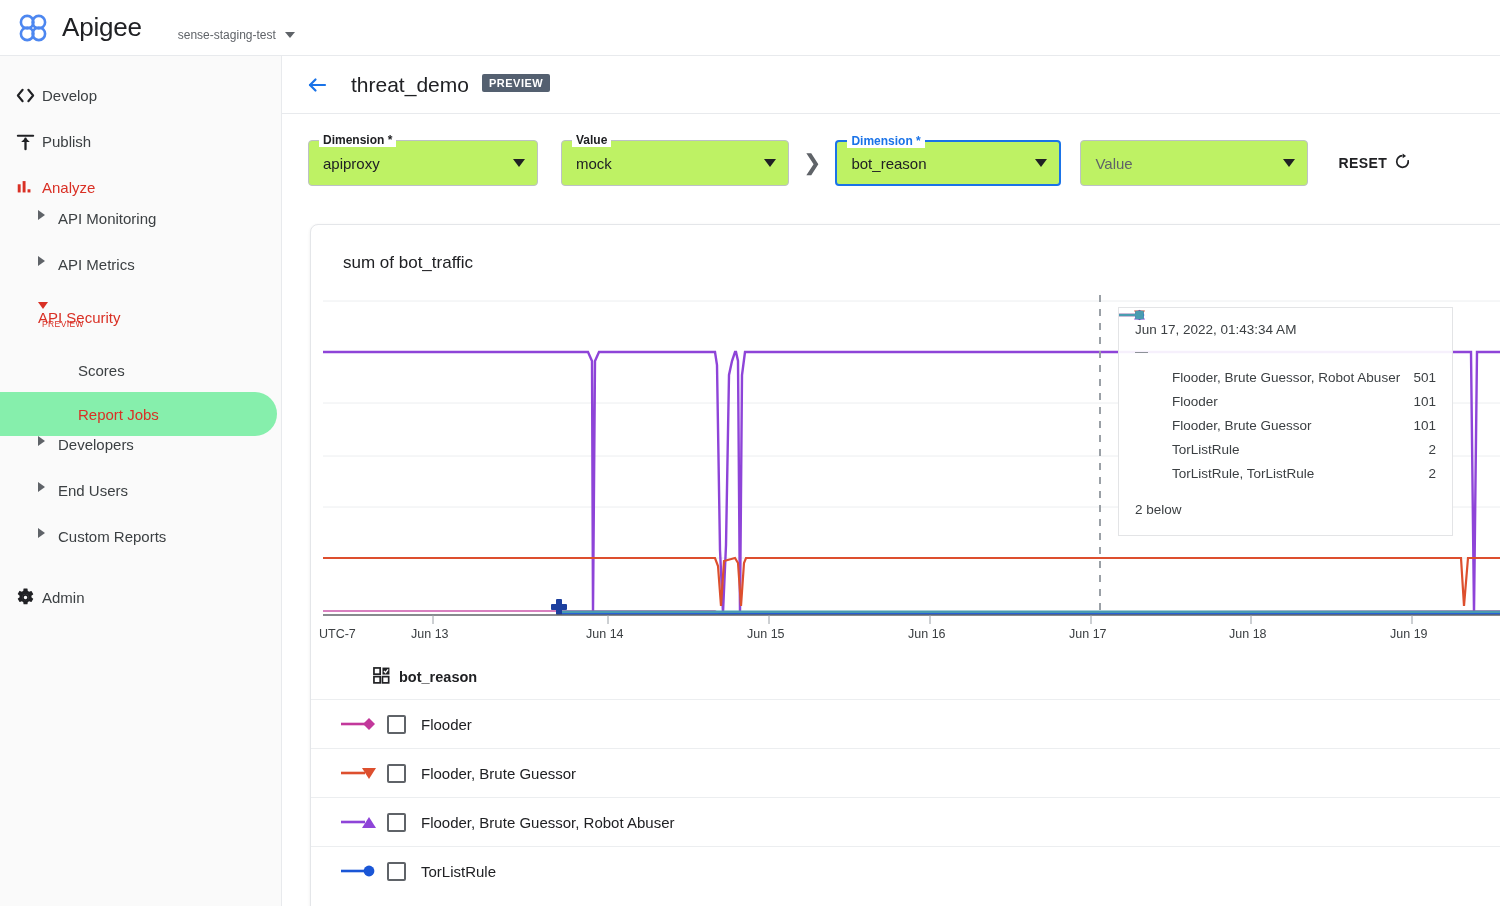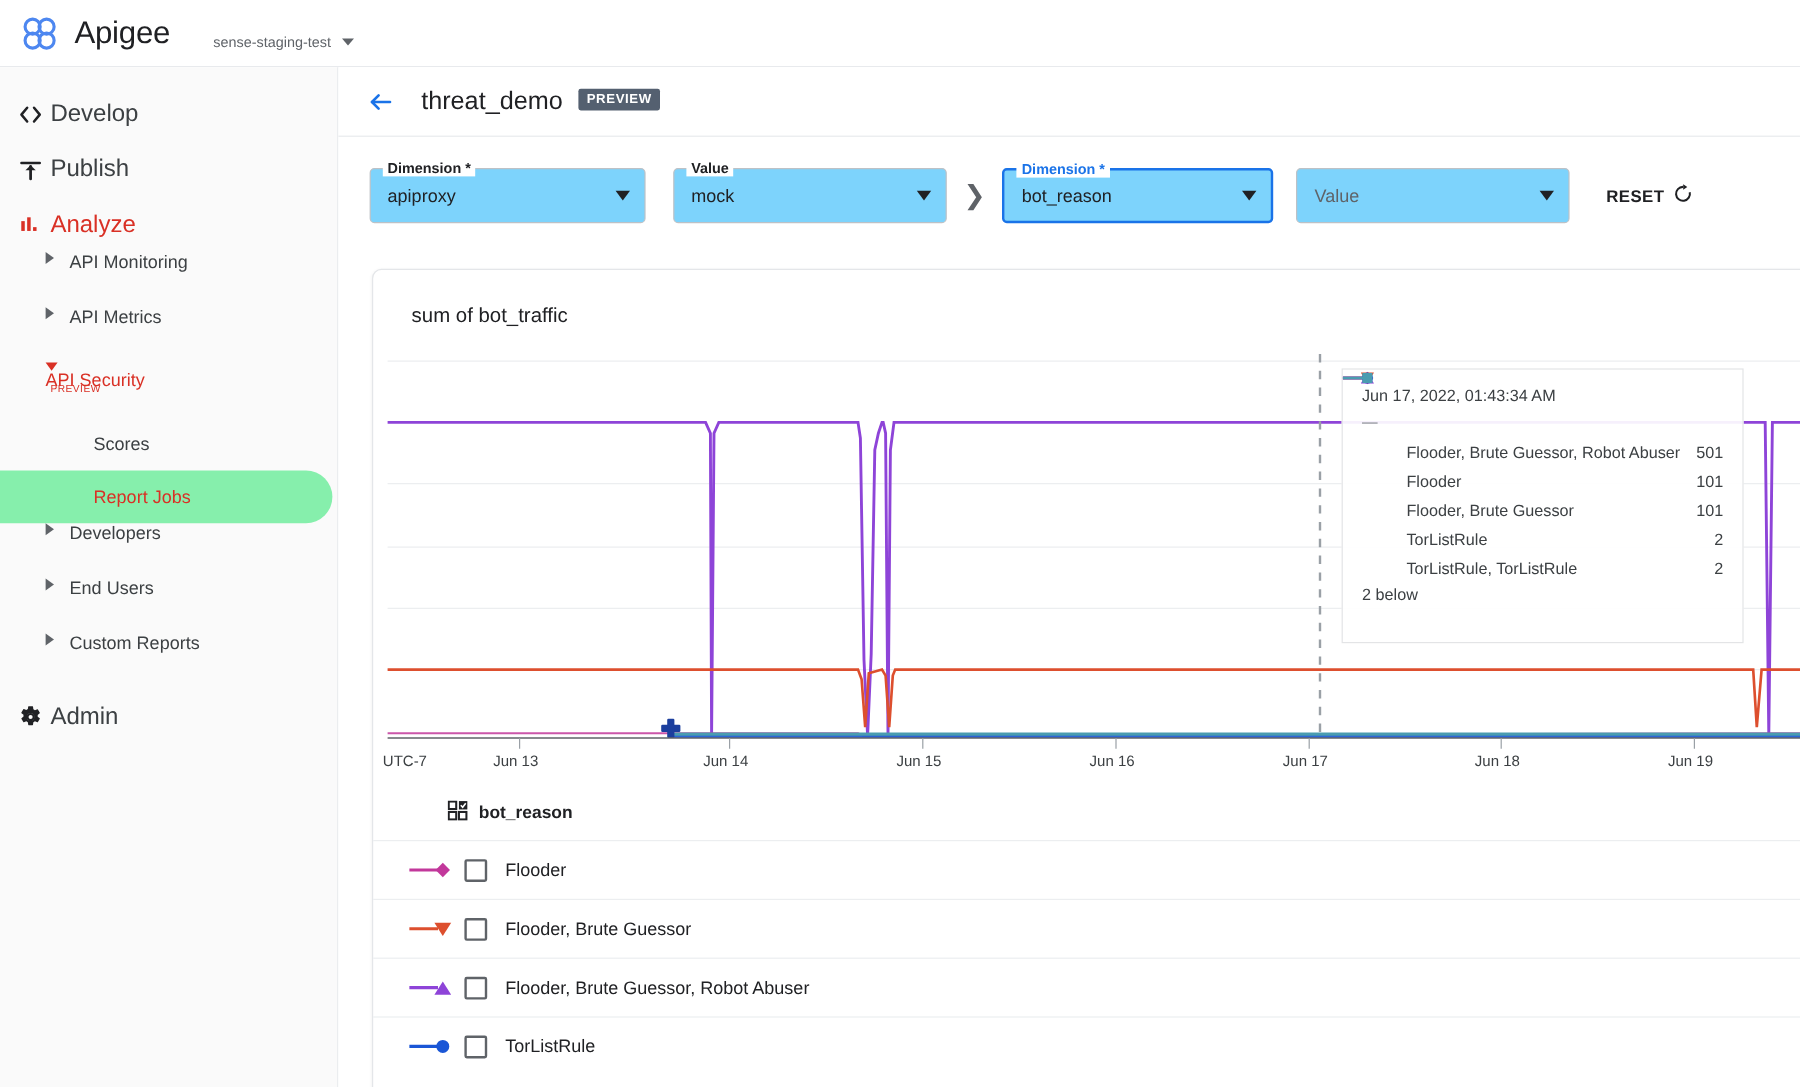--- a/index.html
+++ b/index.html
@@ -33,21 +33,21 @@
   }
 
   
   .sidebar {
     position: absolute; top: 56px; left: 0; width: 282px; height: 850px;
     background: #fafafa; border-right: 1px solid #e8eaed;
     padding-top: 16px;
   }
   .nav-item {
     display: flex; align-items: center; height: 46px;
-    padding-left: 8px; font-size: 20px; color: #3c4043; cursor: pointer;
+    padding-left: 8px; font-size: 15px; color: #3c4043; cursor: pointer;
   }
   .nav-item .ico {
     width: 34px; flex: 0 0 34px; display: flex;
     align-items: center; justify-content: center;
   }
   .nav-item.active-top { color: #d93025; }
   .nav-label { white-space: nowrap; }
 
   .sub-item {
     display: flex; height: 46px;
@@ -96,21 +96,21 @@
     position: relative; top: -2px;
   }
 
   
   .filters {
     display: flex; align-items: center; padding: 26px 0 20px 26px; gap: 0;
   }
   .field {
     position: relative; height: 46px; border: 1px solid #bdc1c6;
     border-radius: 4px; display: flex; align-items: center;
-    padding: 0 12px 0 14px; cursor: pointer; background: #7dd3fc;
+    padding: 0 12px 0 14px; cursor: pointer; background: #bef264;
   }
   .field.focused { border: 2px solid #1a73e8; }
   .field .legend-lbl {
     position: absolute; top: -8px; left: 10px; background: #fff;
     padding: 0 4px; font-size: 12px; color: #202124; font-weight: 700;
     white-space: nowrap;
   }
   .field.focused .legend-lbl { color: #1a73e8; }
   .field .val { font-size: 15px; color: #202124; white-space: nowrap; }
   .field .val.placeholder { color: #5f6368; }
@@ -146,21 +146,21 @@
     background: rgba(255,255,255,0.92); border: 1px solid #e3e4e6;
     padding: 14px 16px 0 16px; font-size: 13px; color: #3c4043;
   }
   .tt-date { font-size: 13.5px; color: #3c4043; }
   .tt-dash { margin: 7px 0 6px 0; color: #80868b; font-size: 13px; }
   .tt-row {
     display: flex; align-items: center; height: 24px; font-size: 13.5px;
   }
   .tt-name { margin-left: 7px; color: #3c4043; white-space: nowrap; }
   .tt-val { margin-left: auto; color: #3c4043; }
-  .tt-below { margin-top: 3px; font-size: 13.5px; color: #3c4043; }
+  .tt-below { margin-top: 17px; font-size: 13.5px; color: #3c4043; }
   .mk { width: 30px; flex: 0 0 30px; height: 14px; }
 
   
   .legend-head {
     display: flex; align-items: center; padding: 14px 0 12px 62px;
     font-size: 14.5px; font-weight: 700; color: #202124;
   }
   .legend-head .gicon { margin-right: 9px; }
   .legend-row {
     display: flex; align-items: center; height: 49px;

